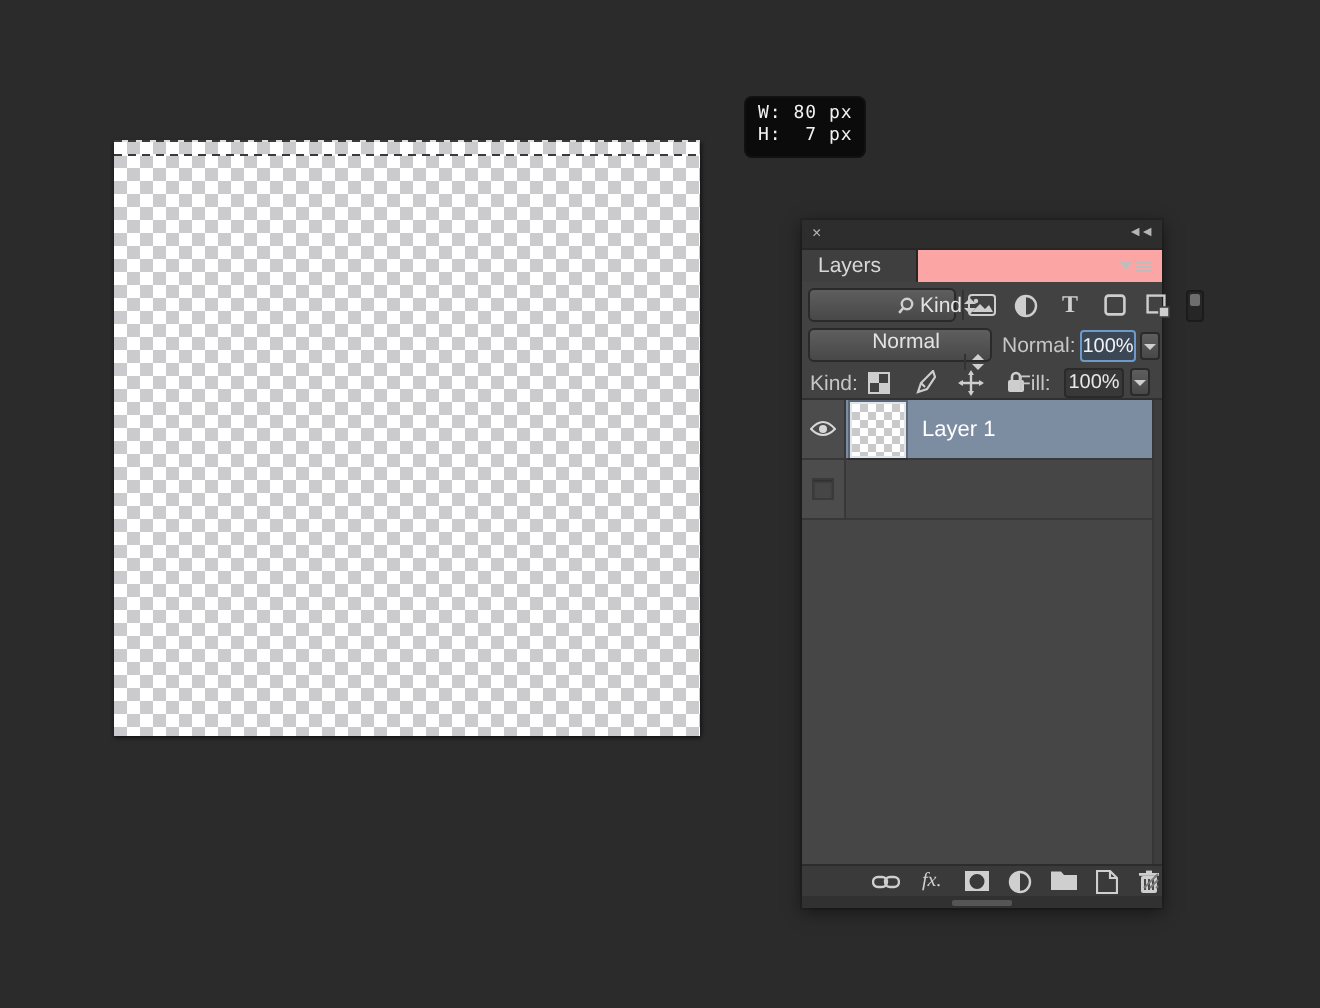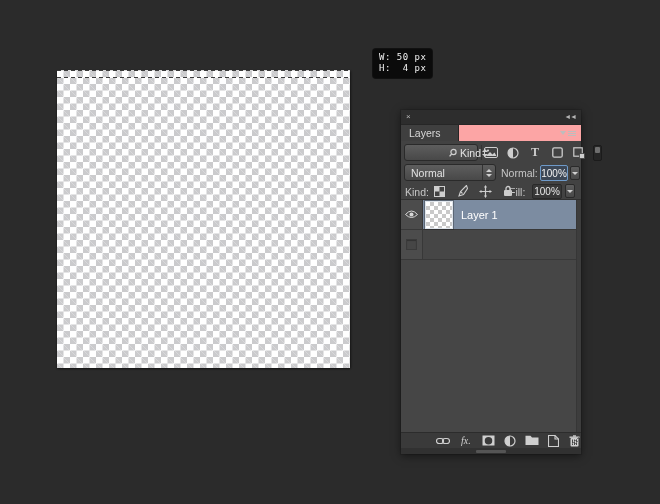--- a/index.html
+++ b/index.html
@@ -73,21 +73,21 @@
   }
   .dropdown .stepper {
     margin-left:auto; height:100%; width:13px; border-left:1px solid #333;
     display:flex; flex-direction:column; align-items:center; justify-content:center; gap:2px;
   }
   .tri-up-s { width:0;height:0;border-left:3px solid transparent;border-right:3px solid transparent;border-bottom:3px solid #cfcfcf; }
   .tri-down-s { width:0;height:0;border-left:3px solid transparent;border-right:3px solid transparent;border-top:3px solid #cfcfcf; }
 
   #kind-dropdown { left:3px; top:3px; width:74px;padding-left:40px; }
   #kind-dropdown .dd-label { margin-left:2px; }
-  #blend-dropdown { left:3px; top:23px; width:92px; }
+  #blend-dropdown { left:3px; top:23px; width:92px;flex-direction:column; }
   #blend-dropdown .dd-label { margin-left:6px; }
 
   .filter-icons { position:absolute; left:82px; top:3px; height:17px; display:flex; align-items:center; gap:6px; }
   .f-ico { width:16px; height:14px; display:flex; align-items:center; justify-content:center; }
   .type-glyph { font-size:12px; font-weight:bold; color:#cecece; font-family:"Liberation Serif", serif; }
   #filter-toggle { width:9px; height:16px; background:#262626; border:1px solid #1b1b1b; border-radius:2px; position:relative; }
   #filter-toggle::after { content:""; position:absolute; left:1px; top:1px; width:5px; height:6px; background:#6e6e6e; border-radius:1px; }
 
   .row-label { position:absolute; color:#c6c6c6; font-size:10.5px; }
   #opacity-label { left:100px; top:26px; }
@@ -155,22 +155,22 @@
 </head>
 <body>
 
 <div id="stage">
 
   <div id="doc-canvas">
     <div class="ants" id="ants-top"></div>
     <div class="ants" id="ants-bottom"></div>
   </div>
 
-  <div id="measure-tooltip"><span>W: 50 px</span>
-<span>H:  4 px</span></div>
+  <div id="measure-tooltip"><span>W: 80 px</span>
+<span>H:  7 px</span></div>
 
   <div id="layers-panel">
 
     <div id="panel-topbar">
       <span class="topbar-glyph">×</span>
       <span class="topbar-glyph" id="collapse-icon">◄◄</span>
     </div>
 
     <div id="panel-tabrow">
       <div id="layers-tab">

